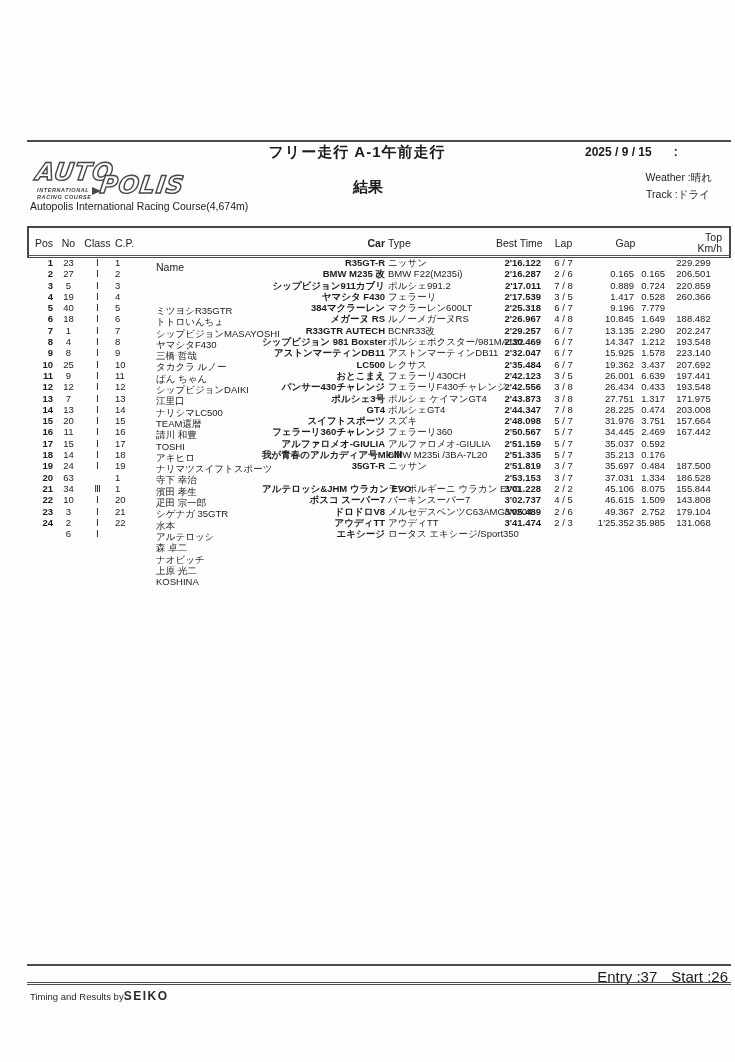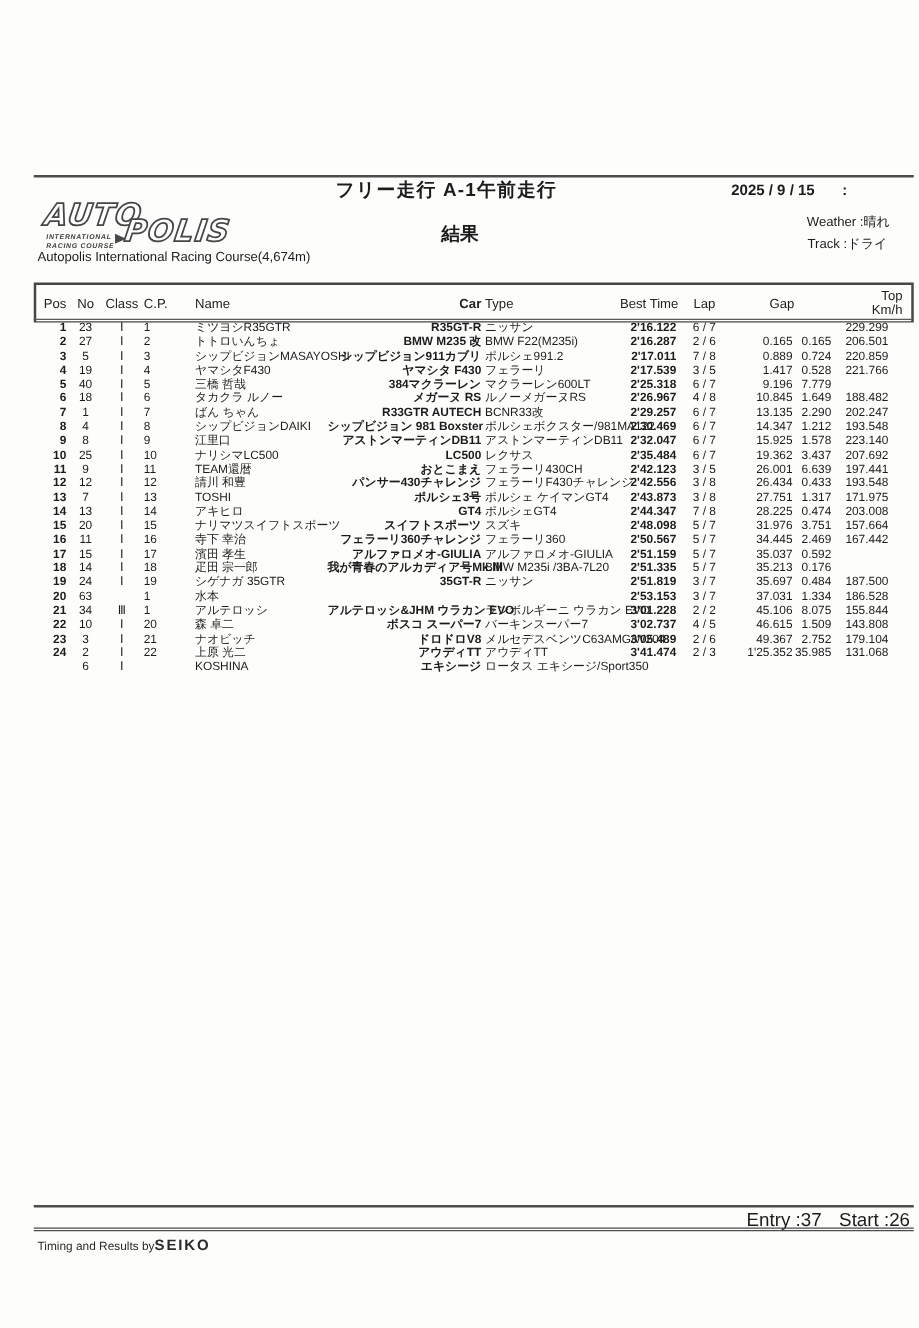--- a/index.html
+++ b/index.html
@@ -41,21 +41,21 @@
     display:flex;align-items:center;font-size:10.5px;color:#222;
   }
   .thead-underline{position:absolute;left:27px;top:255px;width:704px;height:1px;background:#5a5a5a;}
   .tbody{position:absolute;left:29px;top:257px;width:700px;}
   .tr{display:flex;height:11.3px;line-height:11.3px;font-size:9.5px;white-space:nowrap;}
   .td,.th{flex:0 0 auto;box-sizing:border-box;white-space:nowrap;overflow:visible;}
   .c-pos {width:28px;text-align:right;padding-right:4px;}
   .c-no  {width:23px;text-align:center;}
   .c-cls {width:35px;text-align:center;}
   .c-cp  {width:27px;text-align:left;}
-  .c-name{width:113px;padding-left:14px;text-align:left;}
+  .c-name{width:113px;padding-left:14px;text-align:left;margin-top:48px;}
   .c-car {width:130px;padding-left:7px;text-align:right;font-weight:bold;}
   .c-type{width:111px;padding-left:3px;text-align:left;}
   .c-best{width:45px;text-align:right;}
   .c-lap {width:45px;text-align:center;}
   .c-gap1{width:48px;text-align:right;}
   .c-gap2{width:31px;text-align:right;}
   .c-top {width:62px;text-align:center;padding-right:5px;}
   .td.c-pos{font-weight:bold;}
   .td.c-best{font-weight:bold;}
   .c-gaphdr{width:79px;text-align:center;}
@@ -161,21 +161,21 @@
         <span class="td c-no">19</span>
         <span class="td c-cls">Ⅰ</span>
         <span class="td c-cp">4</span>
         <span class="td c-name">ヤマシタF430</span>
         <span class="td c-car">ヤマシタ F430</span>
         <span class="td c-type">フェラーリ</span>
         <span class="td c-best">2'17.539</span>
         <span class="td c-lap">3 / 5</span>
         <span class="td c-gap1">1.417</span>
         <span class="td c-gap2">0.528</span>
-        <span class="td c-top">221.766</span>
+        <span class="td c-top">260.366</span>
       </div>
       <div class="tr">
         <span class="td c-pos">5</span>
         <span class="td c-no">40</span>
         <span class="td c-cls">Ⅰ</span>
         <span class="td c-cp">5</span>
         <span class="td c-name">三橋 哲哉</span>
         <span class="td c-car">384マクラーレン</span>
         <span class="td c-type">マクラーレン600LT</span>
         <span class="td c-best">2'25.318</span>

